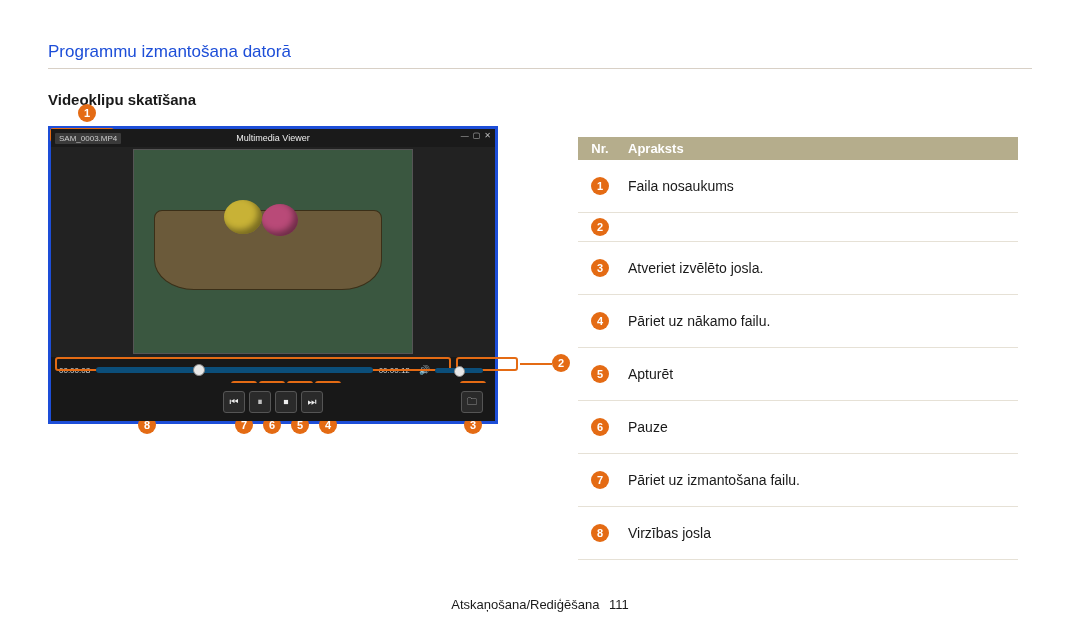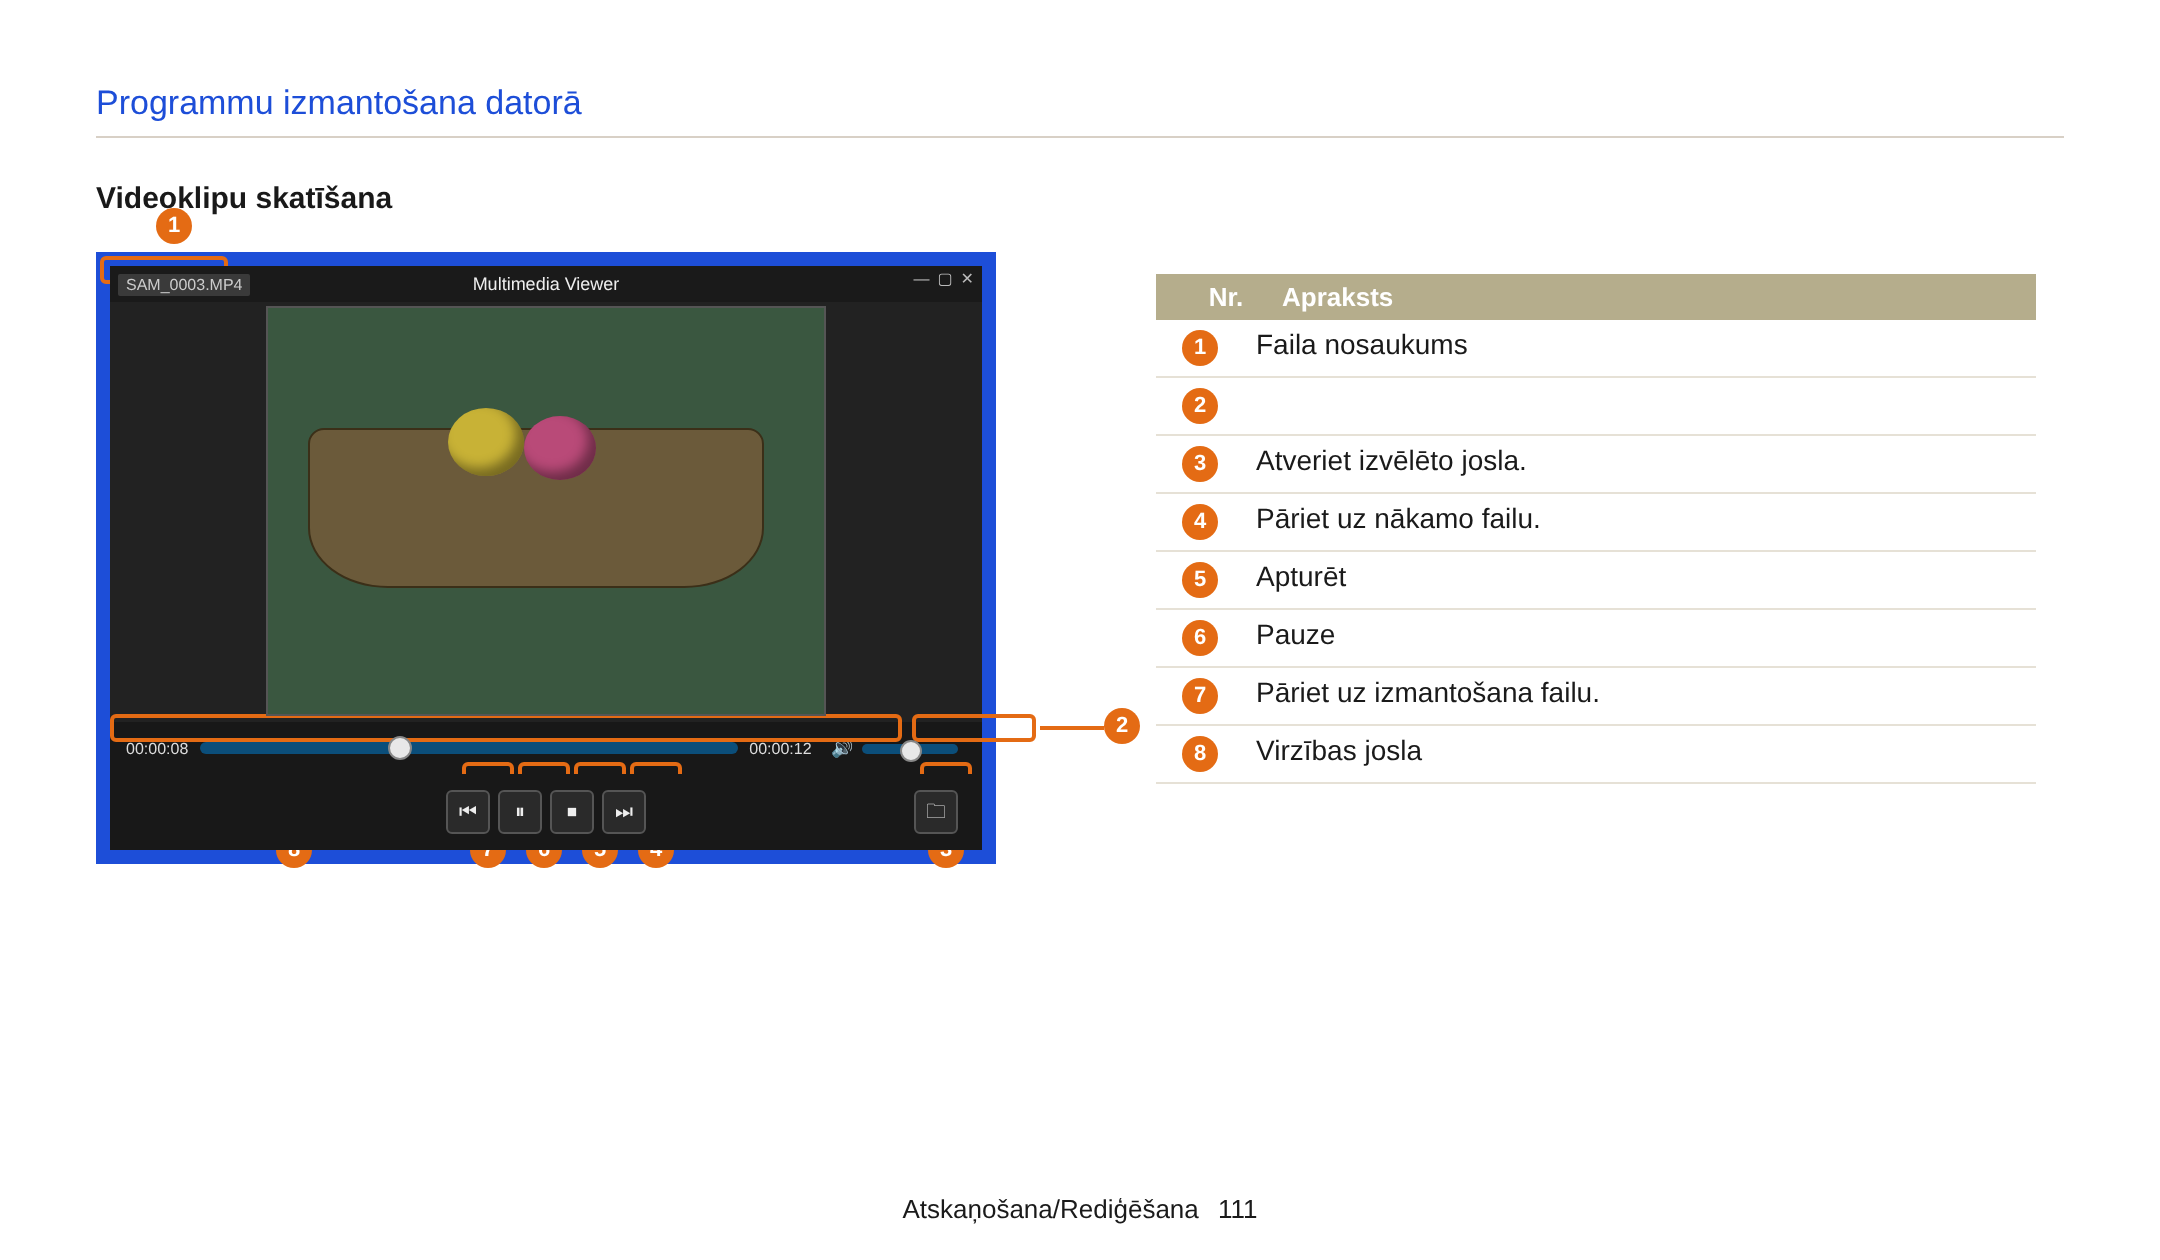--- a/index.html
+++ b/index.html
@@ -38,21 +38,21 @@
     font-weight: bold;
     color: #191919;
     margin-bottom: 18px;
   }
 
   
   .viewer-wrap { position: relative; }
   .viewer {
     width: 450px;
     background: #2a2a2a;
-    border: 7px solid #1d4ed8;
+    border: 3px solid #1d4ed8;
   }
   .titlebar {
     height: 18px;
     background: #1a1a1a;
     display: flex;
     align-items: center;
     padding: 0 4px;
     color: #ddd;
     font-size: 8px;
     position: relative;
@@ -140,30 +140,30 @@
   
   .mk {
     position:absolute; width:18px; height:18px; border-radius:50%;
     background:#e46b14; color:#fff; font-size:11px; font-weight:bold;
     display:flex; align-items:center; justify-content:center;
   }
   .cbox { position:absolute; border:2px solid #e46b14; border-radius:3px; pointer-events:none; }
 
   
   .legend-head {
-    display:flex; background:#b5ad8c; color:#fff; font-size:13px; font-weight:600;padding-left:13px;
+    display:flex; background:#b5ad8c; color:#fff; font-size:13px; font-weight:600;
   }
   .legend-head .c1 { width:44px; padding:4px 6px; text-align:center; }
   .legend-head .c2 { flex:1; padding:4px 6px; }
   .legend-row {
     display:flex; border-bottom:1px solid #e6e1d6;
     font-size:14px; color:#1a1a1a;
   }
   .legend-row .c1 { width:44px; padding:5px 0; display:flex; justify-content:center; align-items:center; }
-  .legend-row .c2 { flex:1; padding:4px 6px; }
+  .legend-row .c2 { flex:1; padding:18px 6px; }
   .dot {
     width:18px; height:18px; border-radius:50%; background:#e46b14; color:#fff;
     font-size:11px; font-weight:bold; display:flex; align-items:center; justify-content:center;
   }
 
   .footer {
     position:absolute; bottom:18px; left:0; right:0;
     text-align:center; font-size:13px; color:#1a1a1a;
   }
   .footer .pn { font-weight:400; margin-left:6px;}

